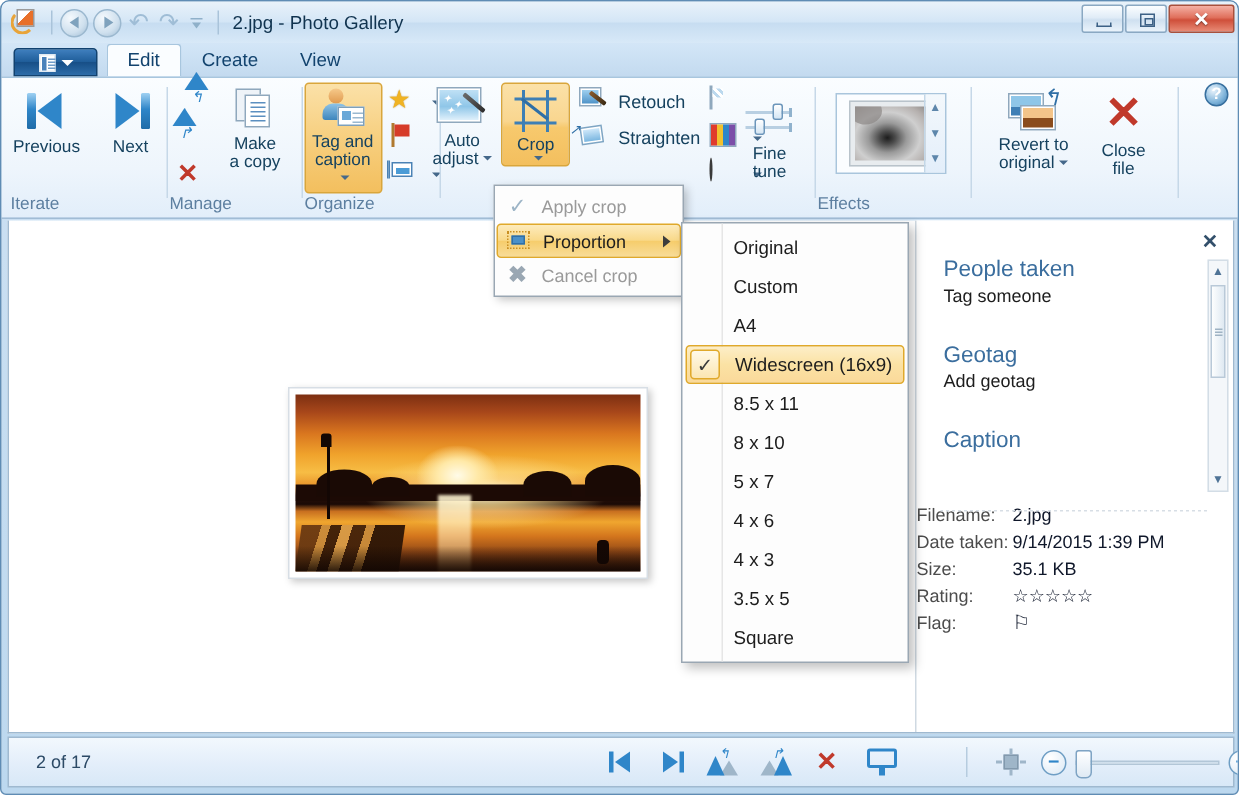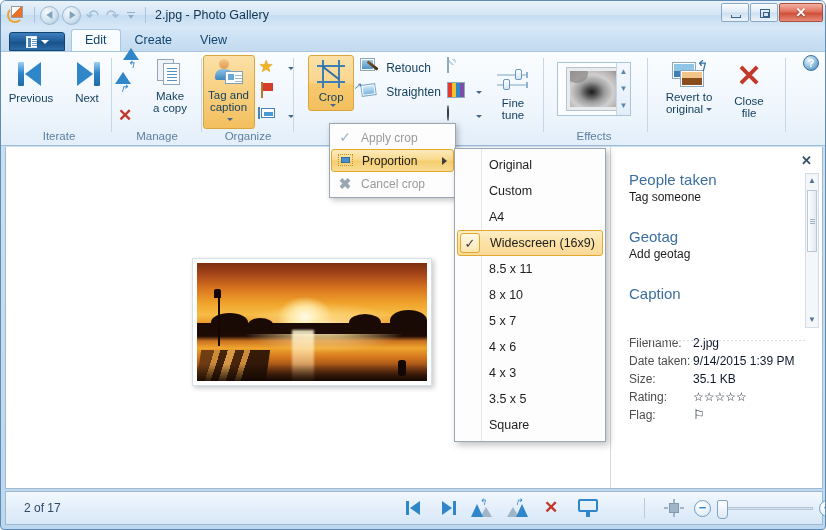--- a/index.html
+++ b/index.html
@@ -120,21 +120,21 @@
     position:absolute; right:8px; top:3px; width:16px; height:16px; border-radius:50%;
     background:radial-gradient(circle at 35% 30%,#eaf4fc 0%,#7fb4da 60%,#3f7cae 100%);
     border:1px solid #376f9e; color:#fff; font-size:11px; font-weight:bold;
     line-height:14px; text-align:center;
   }
   .rgroup {
     position:absolute; top:0; height:94px; display:flex; flex-direction:column; align-items:center;
   }
   .rgroup .items { flex:1; display:flex; align-items:flex-start; padding-top:5px; }
   .rgroup .glabel {
-    height:17px; font-size:11.5px; color:#5d7fa0; text-align:center; width:100%;
+    height:17px; font-size:11.5px; color:#5d7fa0; width:100%;
     line-height:15px;
   }
   .gsep { position:absolute; top:6px; width:1px; height:74px; background:#c6d8e8; }
 
   .bigbtn {
     width:56px; display:flex; flex-direction:column; align-items:center;
     font-size:11.5px; color:#16425f; line-height:12px; text-align:center; padding-top:2px;
   }
   .bigbtn .lbl { margin-top:3px; }
   .ico { position:relative; }
@@ -392,21 +392,21 @@
   }
   .ip-scroll .ar{width:100%;height:14px;text-align:center;font-size:8px;color:#4f7396;line-height:13px;}
   .ip-scroll .thumb{position:absolute;left:1px;top:16px;width:10px;height:62px;
     background:linear-gradient(90deg,#fdfefe,#dfe9f2);border:1px solid #b9c9d8;}
   .ip-scroll .thumb:after{content:"";position:absolute;left:2px;top:28px;width:5px;height:1px;
     background:#9fb3c4;box-shadow:0 2px 0 #9fb3c4,0 4px 0 #9fb3c4;}
   .ip-sec { font-size:15px; color:#3b6e9e; margin:0 0 2px 18px; font-weight:normal;}
   .ip-sub { font-size:12px; color:#1d1d1d; margin:0 0 0 18px;}
   .ip-div { position:absolute; left:16px; right:16px; height:1px;
     background:repeating-linear-gradient(90deg,#d7dee5 0 2px, transparent 2px 4px); }
-  .inforow { display:flex; font-size:12px; margin-left:18px; line-height:18px; }
+  .inforow { display:flex; font-size:12px; line-height:18px; }
   .inforow .k{width:64px;color:#4c4c4c;}
   .inforow .v{color:#0f172a;}
   .stars{color:#b9cbdc;font-size:12px;letter-spacing:0px;}
   .flagg{color:#7fa4c4;font-size:13px;}
 
   
   .statusbar {
     position:absolute; left:4px; bottom:4px; width:818px; height:34px;
     background:linear-gradient(180deg,#f2f8fd 0%,#e3eefa 55%,#d8e8f7 100%);
     border:1px solid #9fb9d0; display:flex; align-items:center;
@@ -572,20 +572,32 @@
             <i class="caret sm"></i>
           </div>
         </div>
       </div>
       <div class="glabel">Organize</div>
     </div>
     <div class="gsep" style="left:292px;"></div>
 
     <div class="rgroup" style="left:294px; width:200px;">
       <div class="items" style="padding-top:3px">
+        <div class="bigbtn" style="width:52px">
+          <div class="ico auto-ic">
+            <i class="frame"></i>
+              <i class="pic"></i>
+            <i class="sp" style="left:4px;top:4px">✦</i>
+              <i class="sp" style="left:11px;top:8px">✦</i>
+            <i class="sp" style="left:6px;top:12px">✦</i>
+            <i class="wand"></i>
+          </div>
+          <div class="lbl">Auto</div>
+          <div><span>adjust</span><i class="caret sm"></i></div>
+        </div>
         <div class="bigbtn cropbtn" style="width:46px">
           <div class="ico crop-ic">
             <i class="ln h1"></i>
               <i class="ln h2"></i>
               <i class="ln v1"></i>
               <i class="ln v2"></i>
               <i class="dg"></i>
           </div>
           <div class="lbl">Crop</div>
           <i class="caret sm" style="margin-top:1px"></i>

